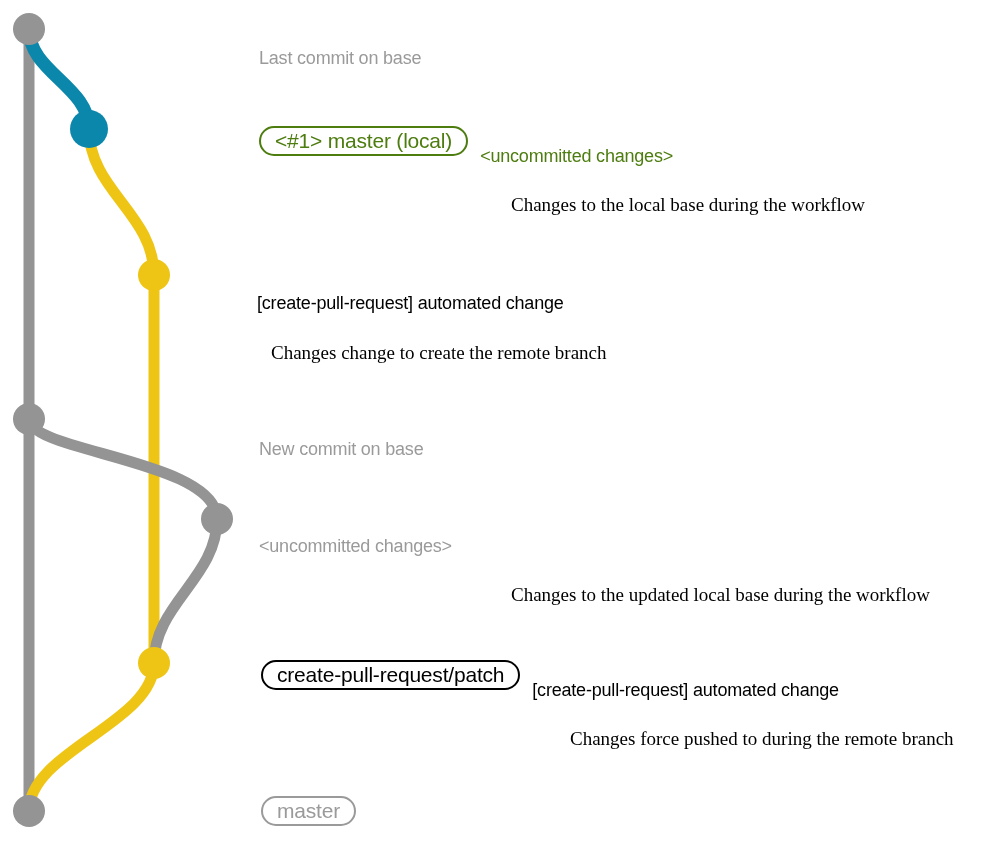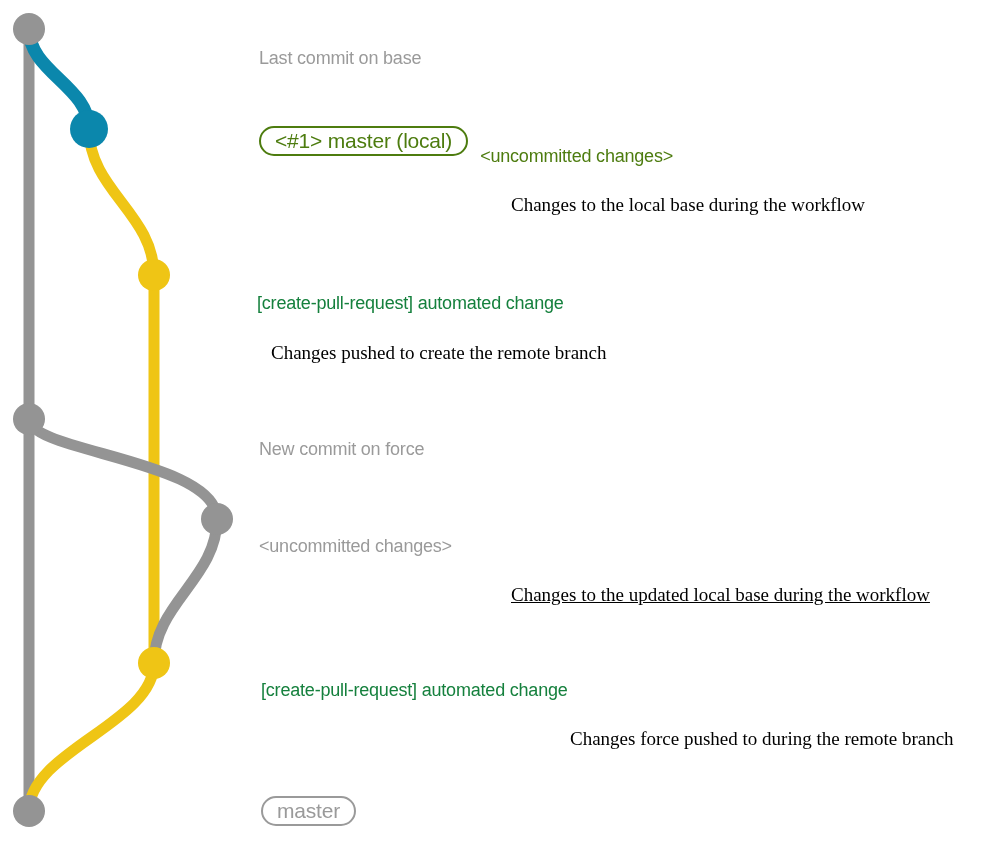--- a/index.html
+++ b/index.html
@@ -51,21 +51,21 @@
   }
   .subtext {
     position: absolute;
     font-family: "Liberation Serif", serif;
     font-size: 19px;
     color: #000000;
     white-space: nowrap;
     margin-top: 47px;
   }
   .c-blue { color: #4d7c0f; }
-  .c-yellow { color: #15803d; }
+  .c-yellow { color: #000000; }
   .c-gray { color: #9a9a9a; }
 </style>
 </head>
 <body>
 
 <svg id="graph-svg" viewBox="0 0 988 843">
 
   <path d="M29,29 L29,811" stroke="#949494" stroke-width="11" fill="none" stroke-linecap="round"></path>
 
   <path d="M29,29 C29,72 89,86 89,129" stroke="#0b87ac" stroke-width="13" fill="none" stroke-linecap="round"></path>
@@ -91,31 +91,32 @@
 
 <div class="row" style="left:259px; top:114px;">
   <span class="pill c-blue">&lt;#1&gt; master (local)</span>
   <span class="headline c-blue">&lt;uncommitted changes&gt;</span>
 </div>
 <div class="subtext" style="left:511px; top:147px;">Changes to the local base during the workflow</div>
 
 <div class="row" style="left:257px; top:261px;">
   <span class="headline c-yellow">[create-pull-request] automated change</span>
 </div>
-<div class="subtext" style="left:271px; top:295px;">Changes pushed to create the remote branch</div>
+<div class="subtext" style="left:271px; top:295px;">Changes change to create the remote branch</div>
 
 <div class="row" style="left:259px; top:407px;">
-  <span class="headline c-gray">New commit on force</span>
+  <span class="headline c-gray">New commit on base</span>
 </div>
 
 <div class="row" style="left:259px; top:504px;">
   <span class="headline c-gray">&lt;uncommitted changes&gt;</span>
 </div>
-<div class="subtext" style="left:511px; top:537px;text-decoration:underline;">Changes to the updated local base during the workflow</div>
+<div class="subtext" style="left:511px; top:537px;">Changes to the updated local base during the workflow</div>
 
 <div class="row" style="left:261px; top:648px;">
+  <span class="pill c-yellow">create-pull-request/patch</span>
   <span class="headline c-yellow">[create-pull-request] automated change</span>
 </div>
 <div class="subtext" style="left:570px; top:681px;">Changes force pushed to during the remote branch</div>
 
 <div class="row" style="left:261px; top:796px;align-items:flex-end;">
   <span class="pill c-gray">master</span>
 </div>
 
 </body></html>

